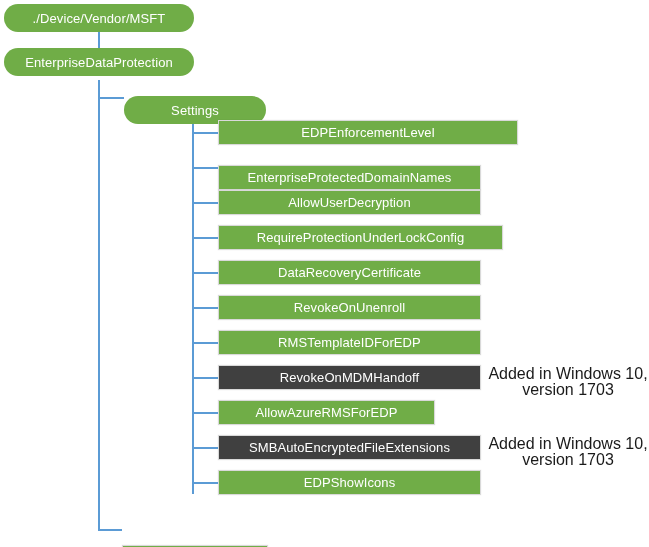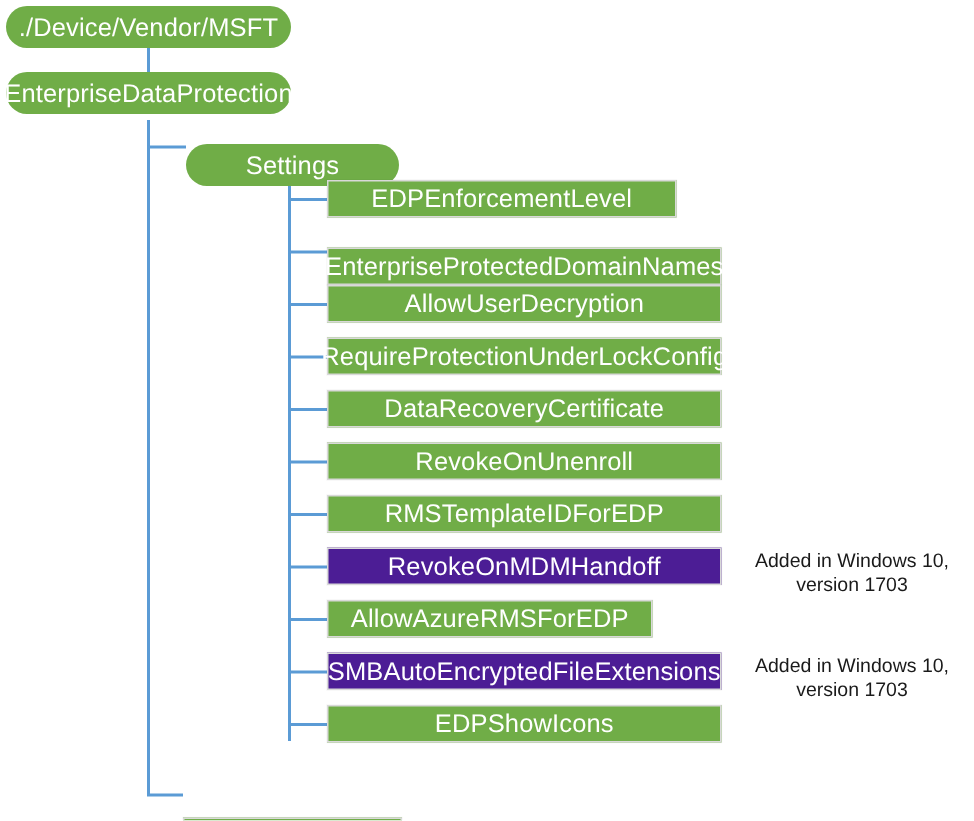--- a/index.html
+++ b/index.html
@@ -27,46 +27,46 @@
   .hline { height: 2px; }
 
   
   .node {
     position: absolute;
     box-sizing: border-box;
     display: flex;
     align-items: center;
     justify-content: center;
     color: #ffffff;
-    font-size: 17px;
+    font-size: 13px;
     line-height: 1;
     letter-spacing: 0.1px;
     white-space: nowrap;
     text-align: center;
   }
   .node.pill {
     background: #70AD47;
     border-radius: 999px;
     height: 28px;
   }
   .node.rect {
     background: #70AD47;
     border: 1px solid #D9D9D9;
     box-shadow: 0 0 0 0.5px rgba(0,0,0,0.04);
     height: 25px;
   }
   .node.rect.blue {
-    background: #4c1d95;
+    background: #404040;
   }
 
   
   .annotation {
     position: absolute;
     color: #1a1a1a;
-    font-size: 13px;
+    font-size: 16px;
     line-height: 16px;
     text-align: center;
     width: 160px;
     white-space: pre-line;
   }
 </style>
 </head>
 <body>
 
 <div id="diagram">
@@ -91,33 +91,33 @@
   <div class="node pill" style="left:124px; top:84px; width:142px;margin-top:12px;">
     <span>Settings</span>
   </div>
 
   <div class="node rect" style="left:122px; top:517px; width:146px;margin-top:28px;">
     <span>Status</span>
   </div>
 
   <div id="children-host">
       <div class="line hline" style="left: 192px; top: 132px; width: 26px;"></div>
-      <div class="node rect" style="left: 218px; top: 120px; width: 233px;">
+      <div class="node rect" style="left: 218px; top: 120px; width: 300px;">
         <span>EDPEnforcementLevel</span>
       </div>
       <div class="line hline" style="left: 192px; top: 167px; width: 26px;"></div>
       <div class="node rect" style="left: 218px; top: 165px; width: 263px;">
         <span>EnterpriseProtectedDomainNames</span>
       </div>
       <div class="line hline" style="left: 192px; top: 202px; width: 26px;"></div>
       <div class="node rect" style="left: 218px; top: 190px; width: 263px;">
         <span>AllowUserDecryption</span>
       </div>
       <div class="line hline" style="left: 192px; top: 237px; width: 26px;"></div>
-      <div class="node rect" style="left: 218px; top: 225px; width: 263px;">
+      <div class="node rect" style="left: 218px; top: 225px; width: 285px;">
         <span>RequireProtectionUnderLockConfig</span>
       </div>
       <div class="line hline" style="left: 192px; top: 272px; width: 26px;"></div>
       <div class="node rect" style="left: 218px; top: 260px; width: 263px;">
         <span>DataRecoveryCertificate</span>
       </div>
       <div class="line hline" style="left: 192px; top: 307px; width: 26px;"></div>
       <div class="node rect" style="left: 218px; top: 295px; width: 263px;">
         <span>RevokeOnUnenroll</span>
       </div>

